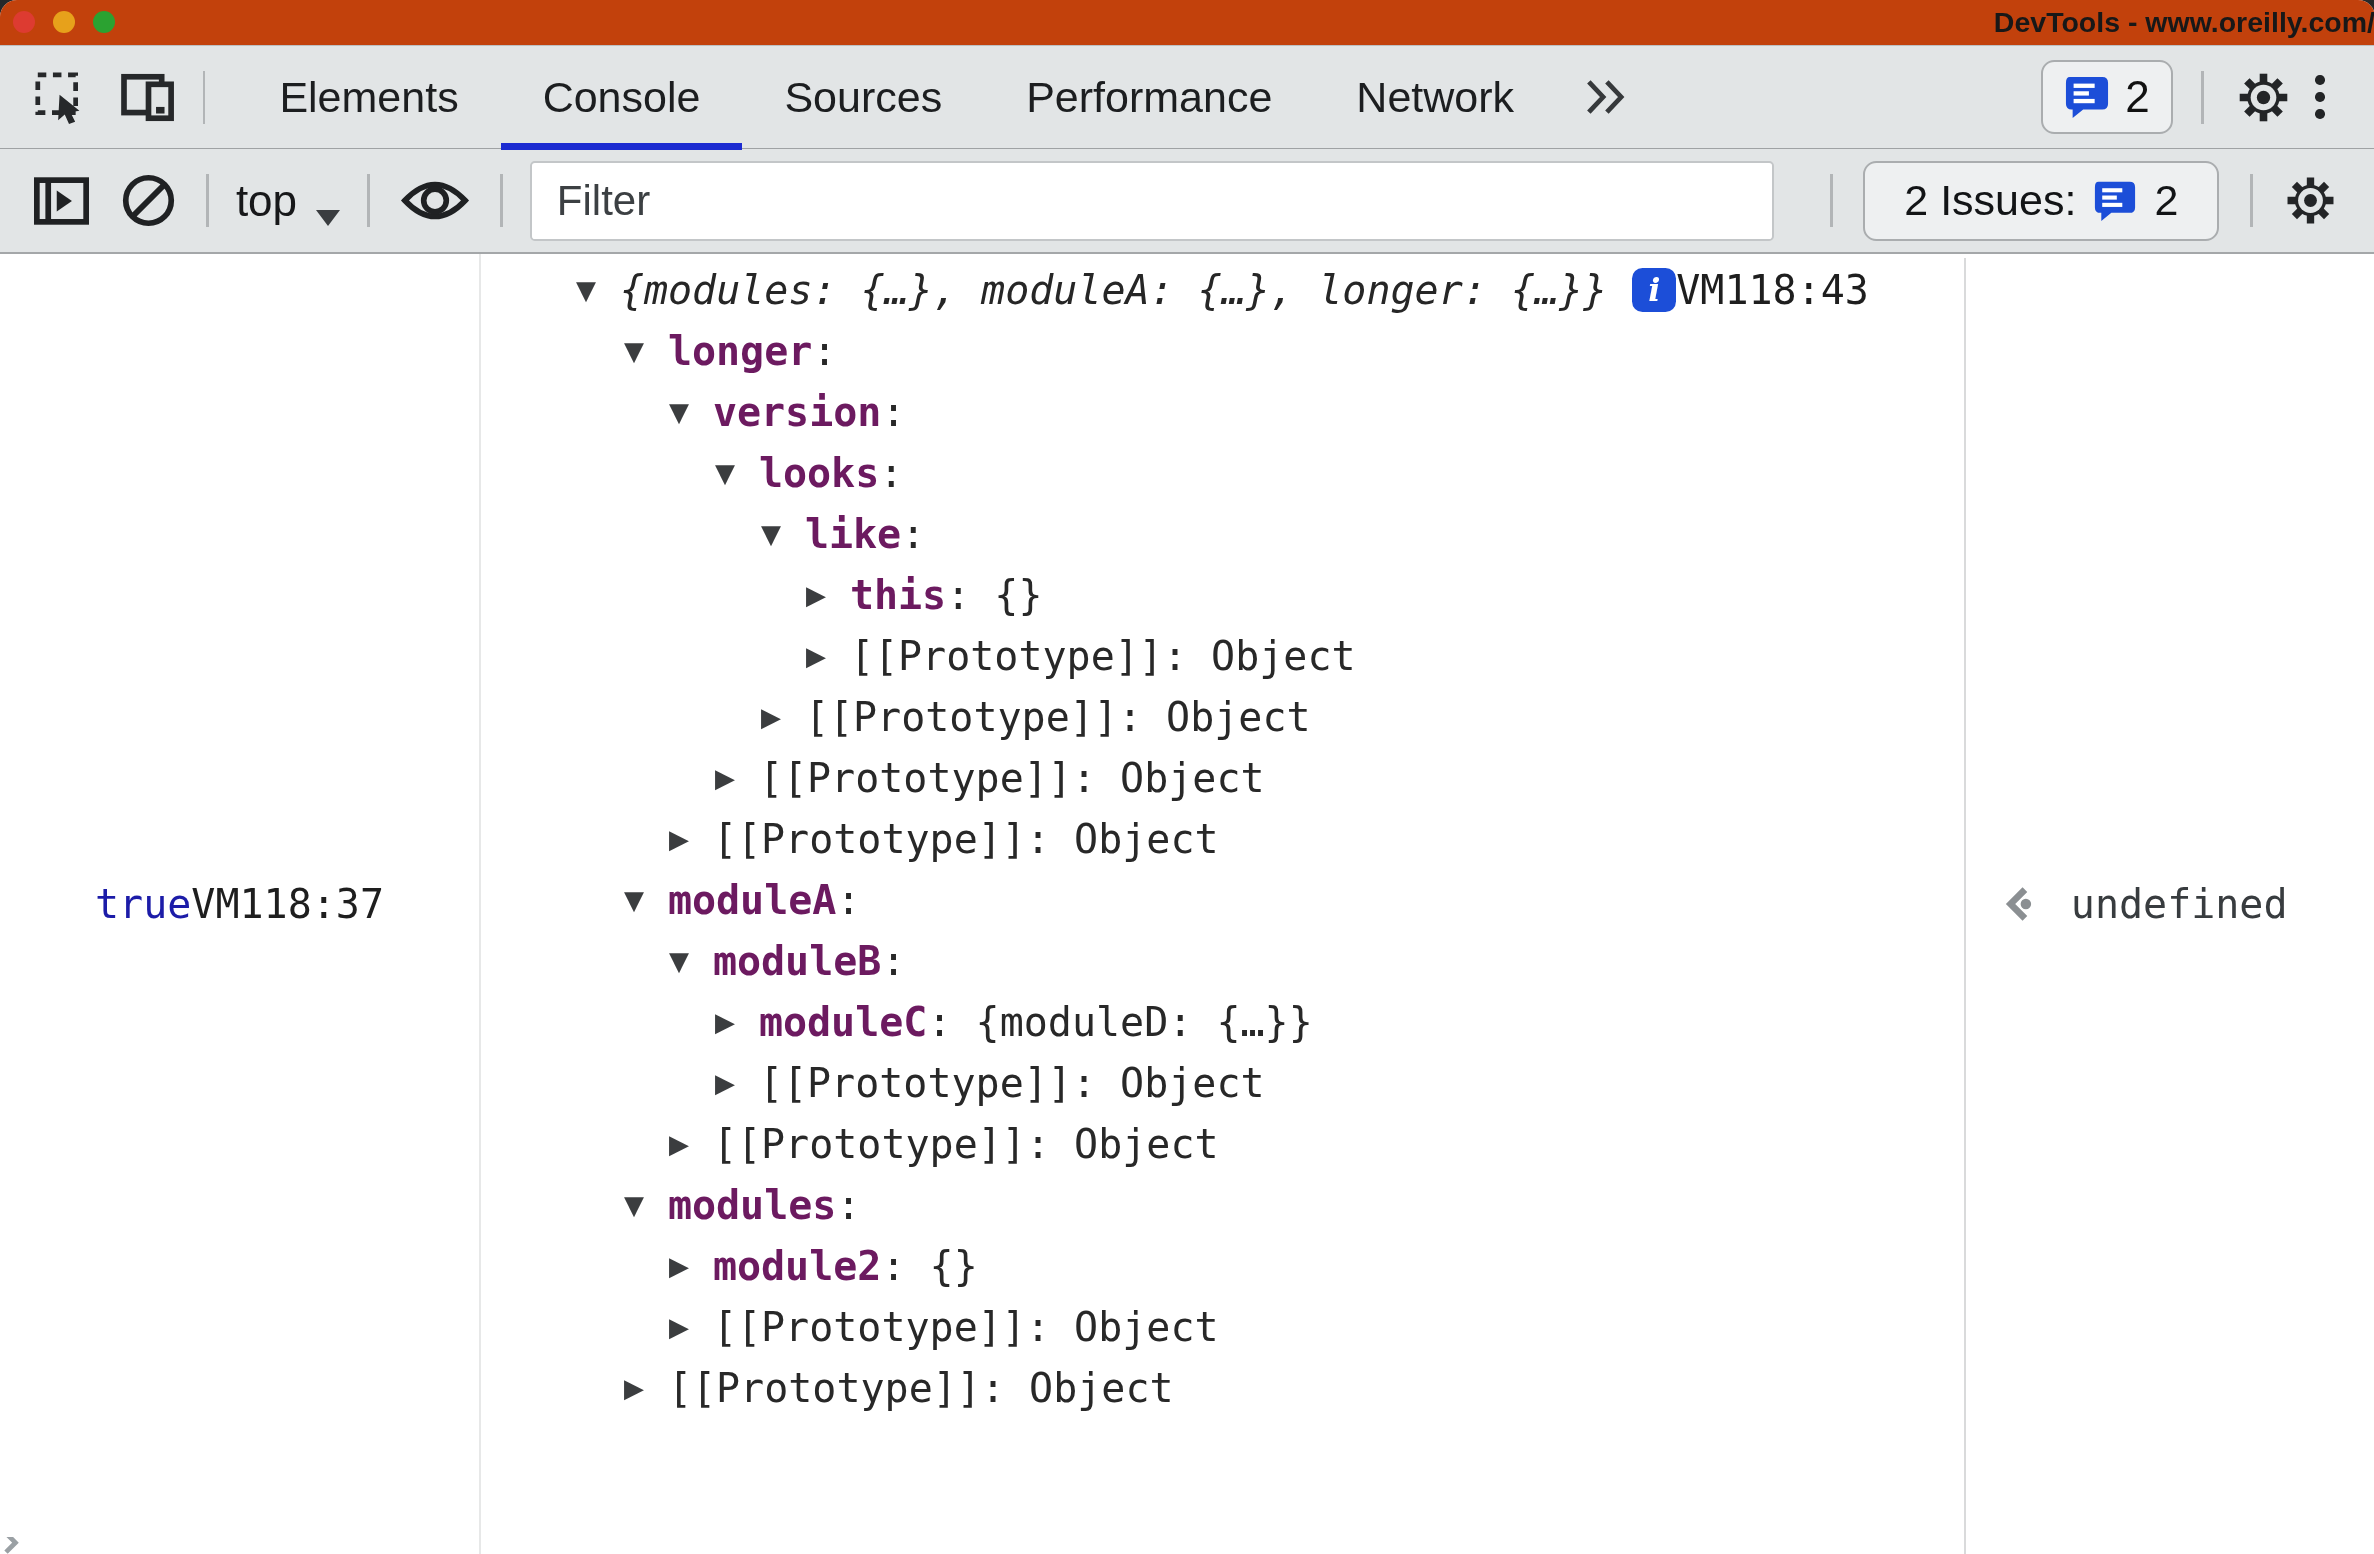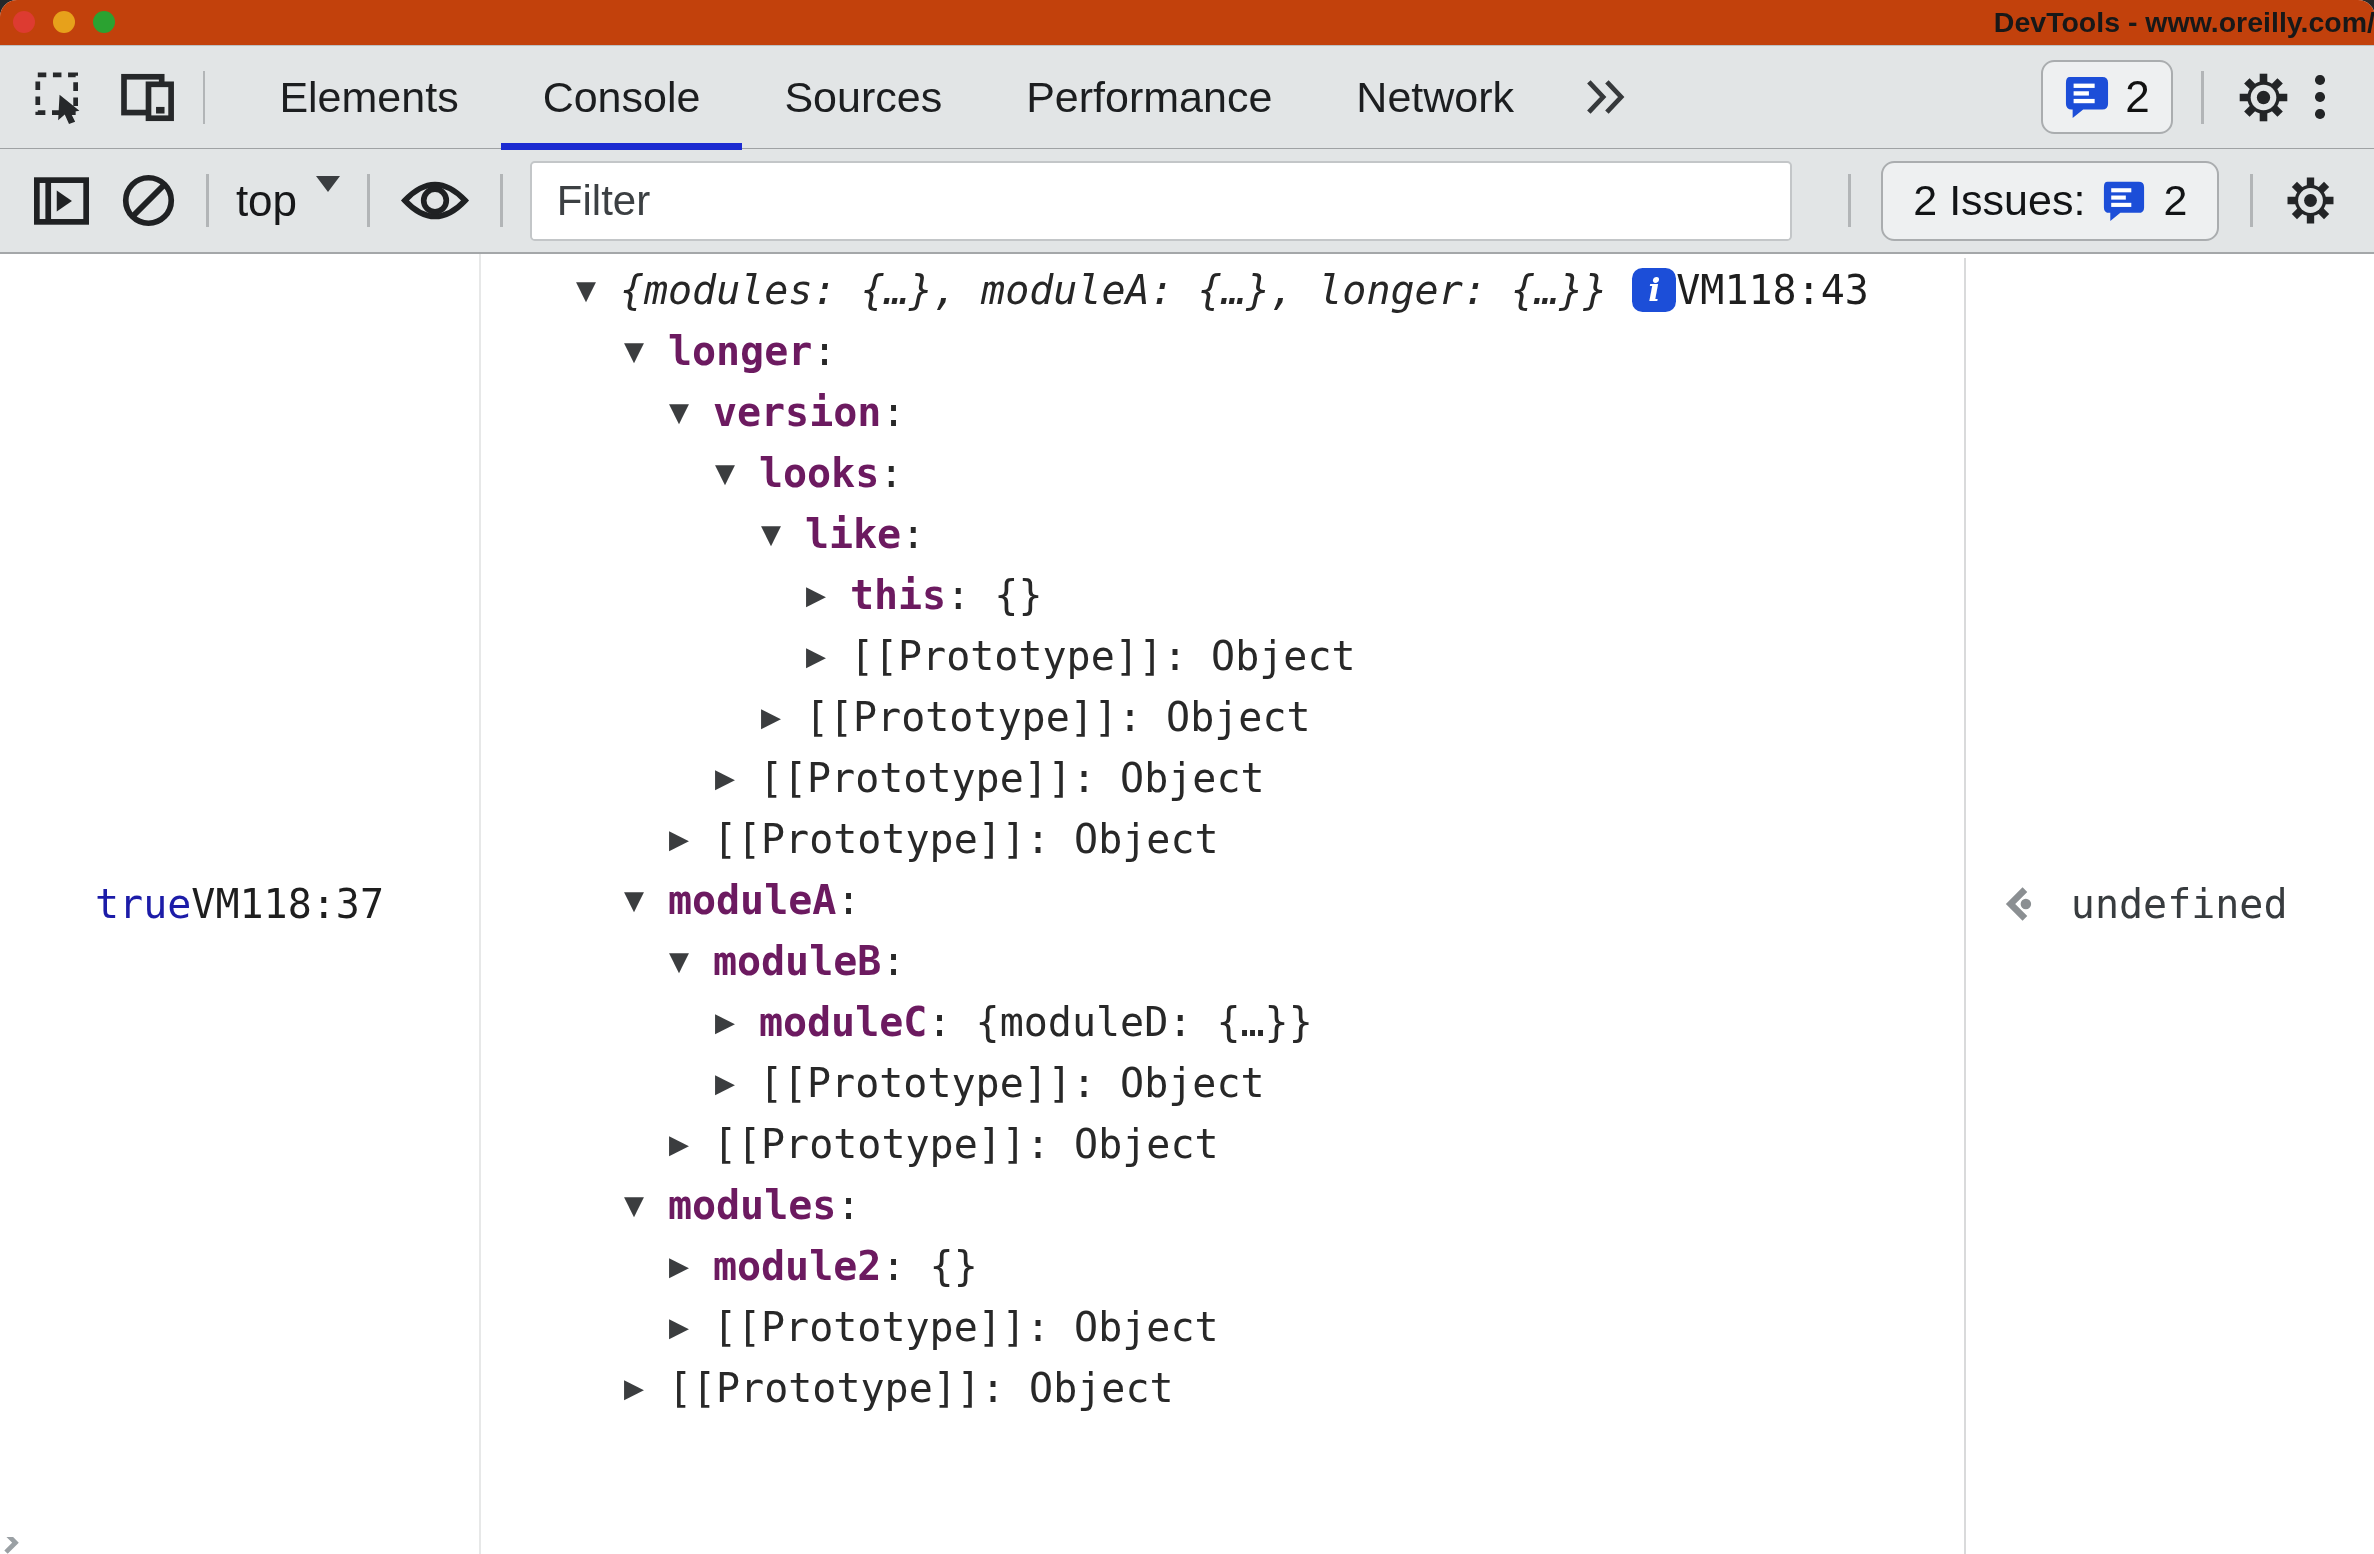--- a/index.html
+++ b/index.html
@@ -33,29 +33,29 @@
   .pill-btn{height:74px;padding:0 21px;border:2.9px solid #aaadaf;border-radius:13.3px;background:#eef0f1;
             display:flex;align-items:center;gap:15px;font-size:44px;color:#111;cursor:pointer}
   .tb-right .vsep{margin:0 28.5px}
   .kebab{display:flex;flex-direction:column;gap:7.6px;width:53px;height:61px;align-items:center;justify-content:center}
   .kebab i{width:9.5px;height:9.5px;border-radius:50%;background:var(--icon)}
 
   
   .consolebar{flex:0 0 105px;background:var(--bar-bg);border-bottom:2.9px solid #a4a7a9;
               display:flex;align-items:center;padding:0 34px 0 30px}
   .consolebar .vsep{margin:0 27px}
-  .ctx,.levels{display:flex;align-items:flex-start;gap:19px;font-size:44px;color:#17181a;cursor:pointer;flex:0 0 auto;white-space:nowrap}
+  .ctx,.levels{display:flex;align-items:flex-end;gap:19px;font-size:44px;color:#17181a;cursor:pointer;flex:0 0 auto;white-space:nowrap}
   .caret{width:0;height:0;border-left:12.4px solid transparent;border-right:12.4px solid transparent;
          border-top:16px solid #3a3d40}
   .filter{flex:1;height:80px;margin-right:28.5px;border:2.9px solid #c3c6c8;border-radius:4.8px;background:#fff;
           font:400 42px "Liberation Sans",sans-serif;padding:0 25px;color:#202124;outline:none;min-width:95px}
   .filter::placeholder{color:#3c4043;opacity:1}
   .levels{margin-right:27px}
   .issues-btn{height:80px;border:2.9px solid #aaadaf;border-radius:13.3px;background:#eef0f1;display:flex;
-              align-items:center;gap:17px;padding:0 30px;font-size:43px;color:#121416;cursor:pointer;flex:0 0 auto;white-space:nowrap}
+              align-items:center;gap:17px;padding:0 39px;font-size:43px;color:#121416;cursor:pointer;flex:0 0 auto;white-space:nowrap}
 
   
   .output{flex:1;background:#fff;font-family:"DejaVu Sans Mono",monospace;color:#282828;
           display:flex;position:relative;overflow:hidden}
   .msg-row{flex:0 0 59px;display:flex;align-items:center;padding:0 95px;font-size:40px}
   .true-text{color:var(--bool-blue)}
   .hdiv{flex:0 0 1.9px;background:#e7e8e8}
   .log{padding:5.7px 95px 0 95px;flex:0 0 auto}
   .row{height:61px;display:flex;align-items:center;font-size:40px;white-space:pre}
   .tri{flex:0 0 44px;width:44px;font-family:"DejaVu Sans",sans-serif;font-size:26px;color:#3b3d3f;cursor:pointer}

